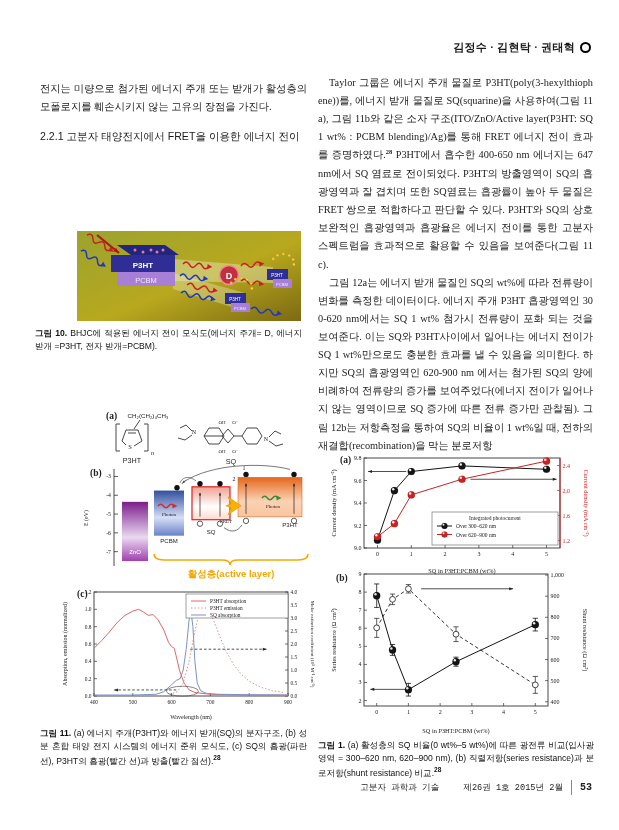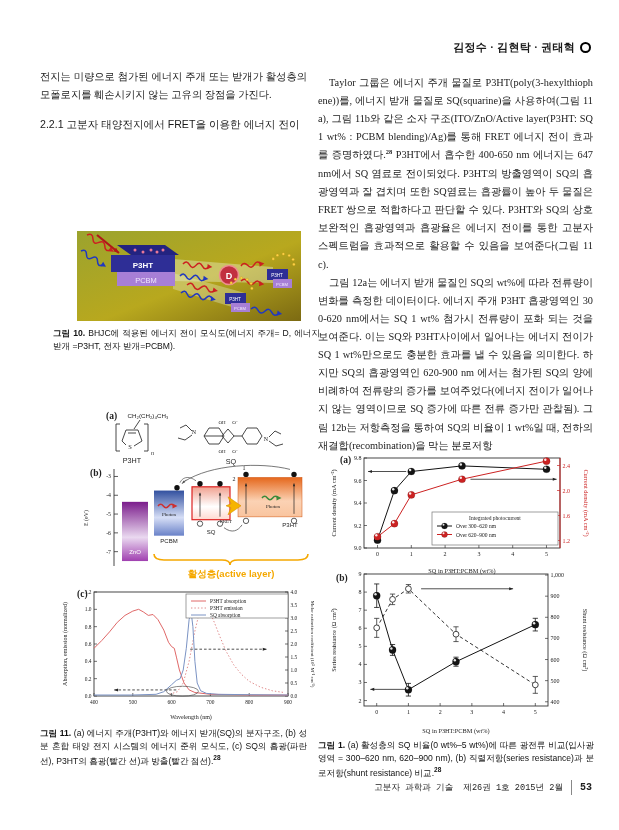--- a/index.html
+++ b/index.html
@@ -2,34 +2,34 @@
 <html><head>
 <meta charset="utf-8">
 <style>
   html,body{margin:0;padding:0;background:#d9d9d9;}
   #page{position:relative;width:619px;height:830px;background:#ffffff;
         font-family:"Liberation Serif",serif;color:#1a1a1a;overflow:hidden;margin:0 auto;}
   p{margin:0;}
   .body-text{font-size:10.3px;line-height:1.76;text-align:justify;word-break:break-all;}
   .indent{text-indent:11px;}
   .col{position:absolute;}
-  #col-left{left:40px;top:68px;width:267px;}
+  #col-left{left:40px;top:80px;width:267px;}
   #col-right{left:318px;top:74px;width:275px;}
   .sec-head{font-family:"Liberation Sans",sans-serif;font-weight:400;font-size:10.6px;margin:14px 0 7px 0;}
   .caption{position:absolute;font-family:"Liberation Sans",sans-serif;font-size:8.6px;
            line-height:1.5;text-align:justify;color:#111;word-break:break-all;}
   .caption .capb{font-weight:700;}
   sup{font-size:6.5px;font-weight:700;}
   .authors{position:absolute;top:40px;right:28px;font-family:Liberation Serif, serif;
            font-weight:700;font-size:11px;letter-spacing:.3px;display:flex;align-items:center;}
   .author-dot{display:inline-block;width:7px;height:7px;border:2.6px solid #000;border-radius:50%;margin-left:5px;}
   .figsvg{position:absolute;}
   .footer{position:absolute;top:780px;right:27px;font-family:Liberation Mono, monospace;
           font-size:8.6px;color:#222;display:flex;align-items:center;}
-  .footer .f-issue{margin-left:10px;}
+  .footer .f-issue{margin-left:24px;}
   .footer .f-div{width:1px;height:15px;background:#888;margin:0 8px;}
   .footer .f-page{font-weight:700;font-size:10px;text-align:right;}
 </style>
 </head>
 <body>
 
 <div id="page">
 
   <div class="authors">
     <span>김정수 · 김현탁 · 권태혁</span>
@@ -121,21 +121,21 @@
       <circle cx="158.4005444267459" cy="48.25332175696451" r="1.3" fill="#ffd24a" stroke="#b8920a" stroke-width="0.3"></circle>
       <circle cx="164.3455183498594" cy="47.004440956708414" r="1.3" fill="#ffd24a" stroke="#b8920a" stroke-width="0.3"></circle>
       <circle cx="170.18291715637343" cy="48.556274831528945" r="1.3" fill="#ffd24a" stroke="#b8920a" stroke-width="0.3"></circle>
       <circle cx="174.0953008825238" cy="52.42566898428697" r="1.3" fill="#ffd24a" stroke="#b8920a" stroke-width="0.3"></circle>
       <circle cx="174.86457174654652" cy="57.40791018536207" r="1.3" fill="#ffd24a" stroke="#b8920a" stroke-width="0.3"></circle>
       <g transform="translate(174,78) rotate(9)">
         <path d="M0 0 Q 3.5 -4.8, 7 0 Q 10.5 4.8, 14 0 Q 17.5 -4.8, 21 0 Q 24.5 4.8, 28 0" fill="none" stroke="#2038c0" stroke-width="1.5"></path>
         <polygon points="31.5,0 26.5,-2.6 26.5,2.6" fill="#2038c0"></polygon>
       </g>
     </svg>
-  <div class="caption" style="left:53px;top:327px;width:267px">
+  <div class="caption" style="left:35px;top:327px;width:267px">
     <span class="capb">그림 10.</span><span> BHJC에 적용된 에너지 전이 모식도(에너지 주개= D, 에너지 받개 =P3HT, 전자 받개=PCBM).</span>
   </div>
 
   <svg id="fig11a" class="figsvg" style="left:76px;top:409px" width="228" height="58" viewBox="0 0 228 58">
       <text x="30" y="10" fill="#222" font-size="9.5" font-weight="bold" font-family="&quot;Liberation Serif&quot;,serif">(a)</text>
       <text x="72" y="9" fill="#222" font-size="6.2" text-anchor="middle" font-family="&quot;Liberation Sans&quot;,sans-serif">CH₂(CH₂)₄CH₃</text>
       <line x1="64" y1="11" x2="58" y2="20" stroke="#333" stroke-width="0.9" fill="none"></line>
       <path d="M50,21 L62,21 L66,32 L58,37 M46,32 L50,21 M46,32 L50,36" stroke="#333" stroke-width="0.9" fill="none"></path>
       <line x1="52" y1="24" x2="60" y2="24" stroke="#333" stroke-width="0.9" fill="none"></line>
       <text x="54" y="40" fill="#222" font-size="6.5" text-anchor="middle">S</text>

